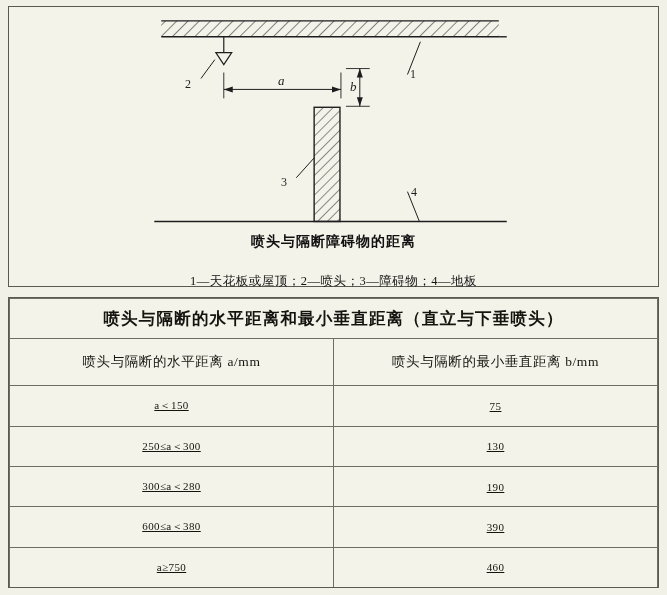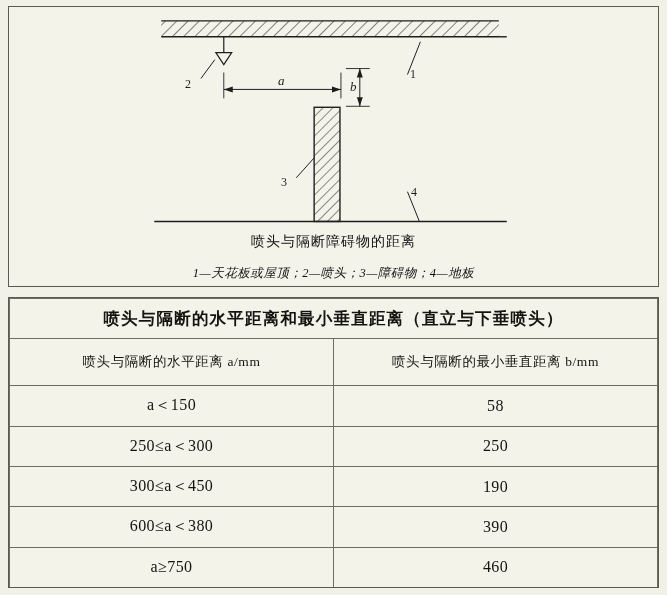--- a/index.html
+++ b/index.html
@@ -53,26 +53,26 @@
     left: 0;
     right: 0;
     text-align: center;
     font-family: "Liberation Serif", serif;
     color: #111;
   }
   .fig-caption.main {
     top: 226px;
     font-size: 14px;
     letter-spacing: 1px;
+    font-weight: bold;
   }
   .fig-caption.legend {
-    top: 258px;
+    top: 266px;
     font-size: 12.5px;
     letter-spacing: 0.5px;
-    font-style: italic;
   }
 
   
   .table-panel {
     position: absolute;
     left: 8px;
     top: 297px;
     width: 651px;
     height: 291px;
     background: #f4f3ea;
@@ -100,23 +100,24 @@
     border-left: none;
     border-right: none;
     border-radius: 14px;
   }
   td.head-cell {
     font-size: 13.5px;
     height: 40px;
     letter-spacing: 0.6px;
   }
   td.data-cell {
-    font-size: 16px;
+    font-size: 11px;
     height: 34px;
     letter-spacing: 0.4px;
+    text-decoration: underline;
   }
   td.left-edge { border-left: none; }
   td.right-edge { border-right: none; }
   tr.last-row td { border-bottom: none; }
 </style>
 </head>
 <body>
 
 <div class="page">
 
@@ -193,28 +194,28 @@
       <tbody>
         <tr>
           <td class="title-cell" colspan="2">喷头与隔断的水平距离和最小垂直距离（直立与下垂喷头）</td>
         </tr>
         <tr>
           <td class="head-cell left-edge">喷头与隔断的水平距离 a/mm</td>
           <td class="head-cell right-edge">喷头与隔断的最小垂直距离 b/mm</td>
         </tr>
         <tr>
           <td class="data-cell left-edge">a＜150</td>
-          <td class="data-cell right-edge">58</td>
+          <td class="data-cell right-edge">75</td>
         </tr>
         <tr>
           <td class="data-cell left-edge">250≤a＜300</td>
-          <td class="data-cell right-edge">250</td>
-        </tr>
-        <tr>
-          <td class="data-cell left-edge">300≤a＜450</td>
+          <td class="data-cell right-edge">130</td>
+        </tr>
+        <tr>
+          <td class="data-cell left-edge">300≤a＜280</td>
           <td class="data-cell right-edge">190</td>
         </tr>
         <tr>
           <td class="data-cell left-edge">600≤a＜380</td>
           <td class="data-cell right-edge">390</td>
         </tr>
         <tr class="last-row">
           <td class="data-cell left-edge">a≥750</td>
           <td class="data-cell right-edge">460</td>
         </tr>

